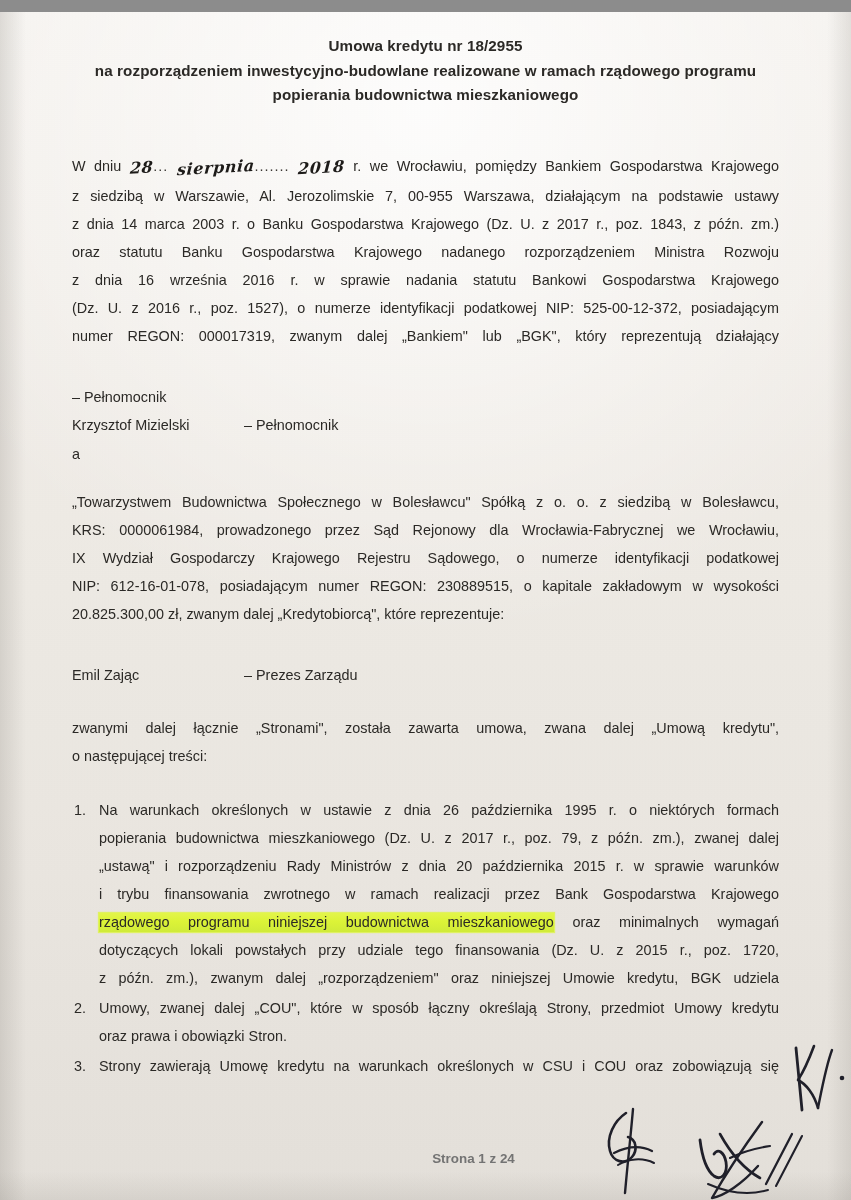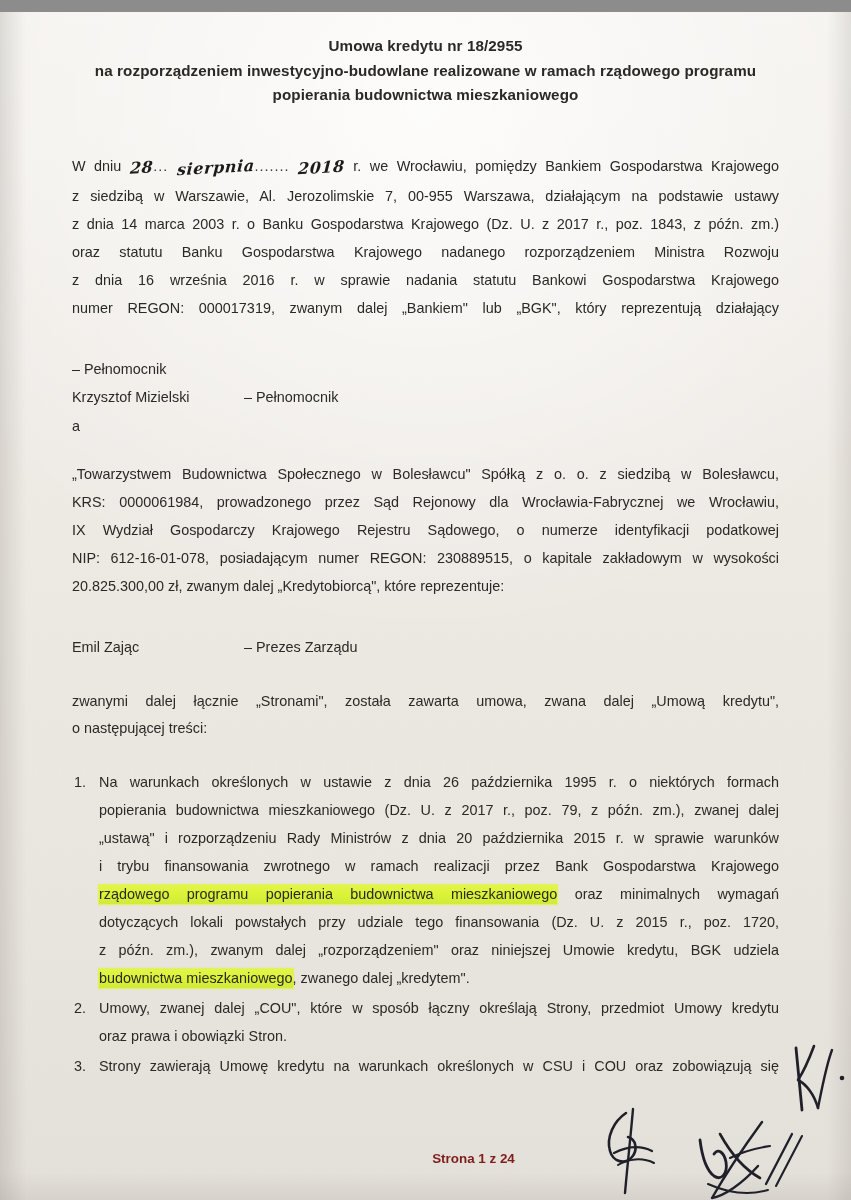--- a/index.html
+++ b/index.html
@@ -145,21 +145,21 @@
   
   .footer {
     position: absolute;
     left: 0;
     right: 0;
     bottom: 46px;
     z-index: 4;
     text-align: center;
     font-size: 13.4px;
     font-weight: bold;
-    color: #7f1d1d;
+    color: #737373;
   }
   .footer .pg { margin-left: 96px; }
 
   
   .ink {
     position: absolute;
     z-index: 5;
     pointer-events: none;
   }
   .ink svg { display: block; overflow: visible; }
@@ -191,20 +191,21 @@
     </div>
 
     <div class="body-block">
 
       <div class="line"><span>W dniu</span>&nbsp;<span class="hw-date">28</span><span class="dots">...</span>&nbsp;<span class="hw-date">sierpnia</span><span class="dots">.......</span>&nbsp;<span class="hw-date">2018</span>&nbsp;<span>r. we Wrocławiu, pomiędzy Bankiem Gospodarstwa Krajowego</span></div>
 
       <div class="line">z siedzibą w Warszawie, Al. Jerozolimskie 7, 00-955 Warszawa, działającym na podstawie ustawy</div>
       <div class="line">z dnia 14 marca 2003 r. o Banku Gospodarstwa Krajowego (Dz. U. z 2017 r., poz. 1843, z późn. zm.)</div>
       <div class="line">oraz statutu Banku Gospodarstwa Krajowego nadanego rozporządzeniem Ministra Rozwoju</div>
       <div class="line">z dnia 16 września 2016 r. w sprawie nadania statutu Bankowi Gospodarstwa Krajowego</div>
+      <div class="line">(Dz. U. z 2016 r., poz. 1527), o numerze identyfikacji podatkowej NIP: 525-00-12-372, posiadającym</div>
       <div class="line">numer REGON: 000017319, zwanym dalej „Bankiem" lub „BGK", który reprezentują działający</div>
 
       <div class="gap-md"></div>
 
       <div class="sig-rows">
         <div class="sig-row">
           <span class="sig-role">– Pełnomocnik</span>
         </div>
         <div class="sig-row">
           <span class="sig-name">Krzysztof Mizielski</span>
@@ -243,24 +244,23 @@
     </div>
 
     <ol class="num-list">
 
       <li class="num-item">
         <span class="num-marker">1.</span>
         <span class="line">Na warunkach określonych w ustawie z dnia 26 października 1995 r. o niektórych formach</span>
         <span class="line">popierania budownictwa mieszkaniowego (Dz. U. z 2017 r., poz. 79, z późn. zm.), zwanej dalej</span>
         <span class="line">„ustawą" i rozporządzeniu Rady Ministrów z dnia 20 października 2015 r. w sprawie warunków</span>
         <span class="line">i trybu finansowania zwrotnego w ramach realizacji przez Bank Gospodarstwa Krajowego</span>
-        <span class="line"><span class="hl">rządowego programu popierania budownictwa mieszkaniowego</span><span> oraz minimalnych wymagań</span></span>
+        <span class="line"><span class="hl">rządowego programu niniejszej budownictwa mieszkaniowego</span><span> oraz minimalnych wymagań</span></span>
         <span class="line">dotyczących lokali powstałych przy udziale tego finansowania (Dz. U. z 2015 r., poz. 1720,</span>
         <span class="line">z późn. zm.), zwanym dalej „rozporządzeniem" oraz niniejszej Umowie kredytu, BGK udziela</span>
-        <span class="line last"><span class="hl">budownictwa mieszkaniowego</span><span>, zwanego dalej „kredytem".</span></span>
       </li>
 
       <li class="num-item">
         <span class="num-marker">2.</span>
         <span class="line">Umowy, zwanej dalej „COU", które w sposób łączny określają Strony, przedmiot Umowy kredytu</span>
         <span class="line last">oraz prawa i obowiązki Stron.</span>
       </li>
 
       <li class="num-item">
         <span class="num-marker">3.</span>

